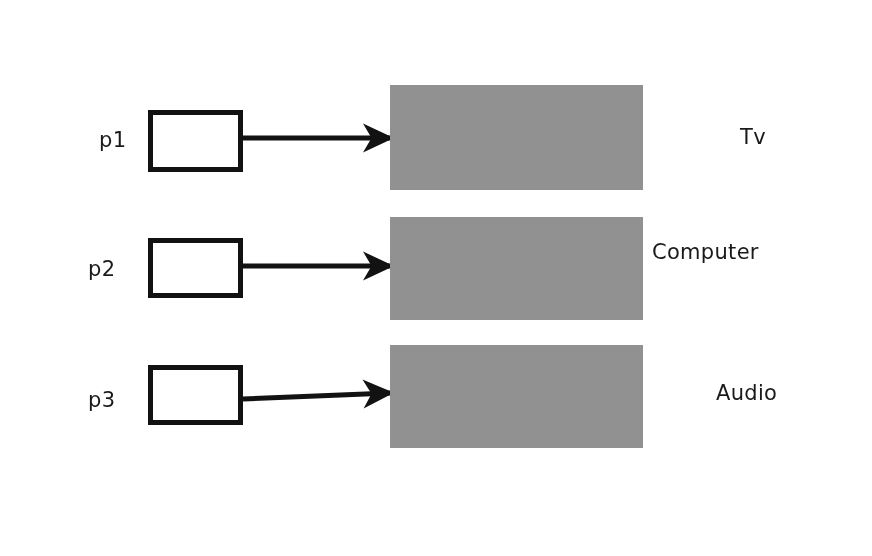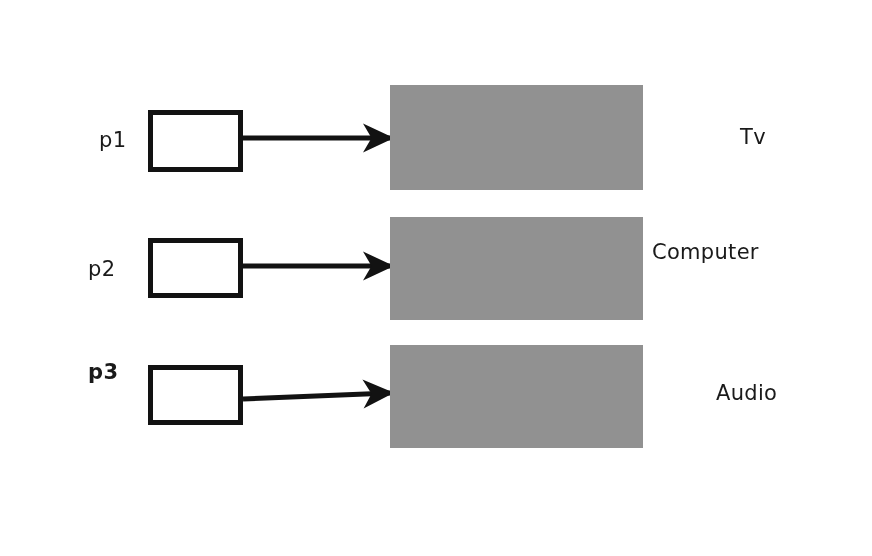--- a/index.html
+++ b/index.html
@@ -77,19 +77,19 @@
 
   <div id="rows-host">
       <div class="left-label" style="left: 99px; top: 140px; text-align: center;">p1</div>
       <div class="node-box" style="left: 148px; top: 110px; width: 95px; height: 62px; border-color: rgb(18, 18, 18);"></div>
       <div class="panel" style="left: 390px; top: 85px; width: 253px; height: 105px; background: rgb(145, 145, 145);"></div>
       <div class="right-label" style="left: 695px; top: 137px; margin-left: 45px;">Tv</div>
       <div class="left-label" style="left: 88px; top: 269px;">p2</div>
       <div class="node-box" style="left: 148px; top: 238px; width: 95px; height: 60px; border-color: rgb(18, 18, 18);"></div>
       <div class="panel" style="left: 390px; top: 217px; width: 253px; height: 103px; background: rgb(145, 145, 145);"></div>
       <div class="right-label" style="left: 652px; top: 252px;">Computer</div>
-      <div class="left-label" style="left: 88px; top: 372px; font-weight: bold;">p3</div>
+      <div class="left-label" style="left: 88px; top: 400px;">p3</div>
       <div class="node-box" style="left: 148px; top: 365px; width: 95px; height: 60px; border-color: rgb(18, 18, 18);"></div>
       <div class="panel" style="left: 390px; top: 345px; width: 253px; height: 103px; background: rgb(145, 145, 145);"></div>
       <div class="right-label" style="left: 716px; top: 393px;">Audio</div>
     </div>
 
 </div>
 
 </body></html>

